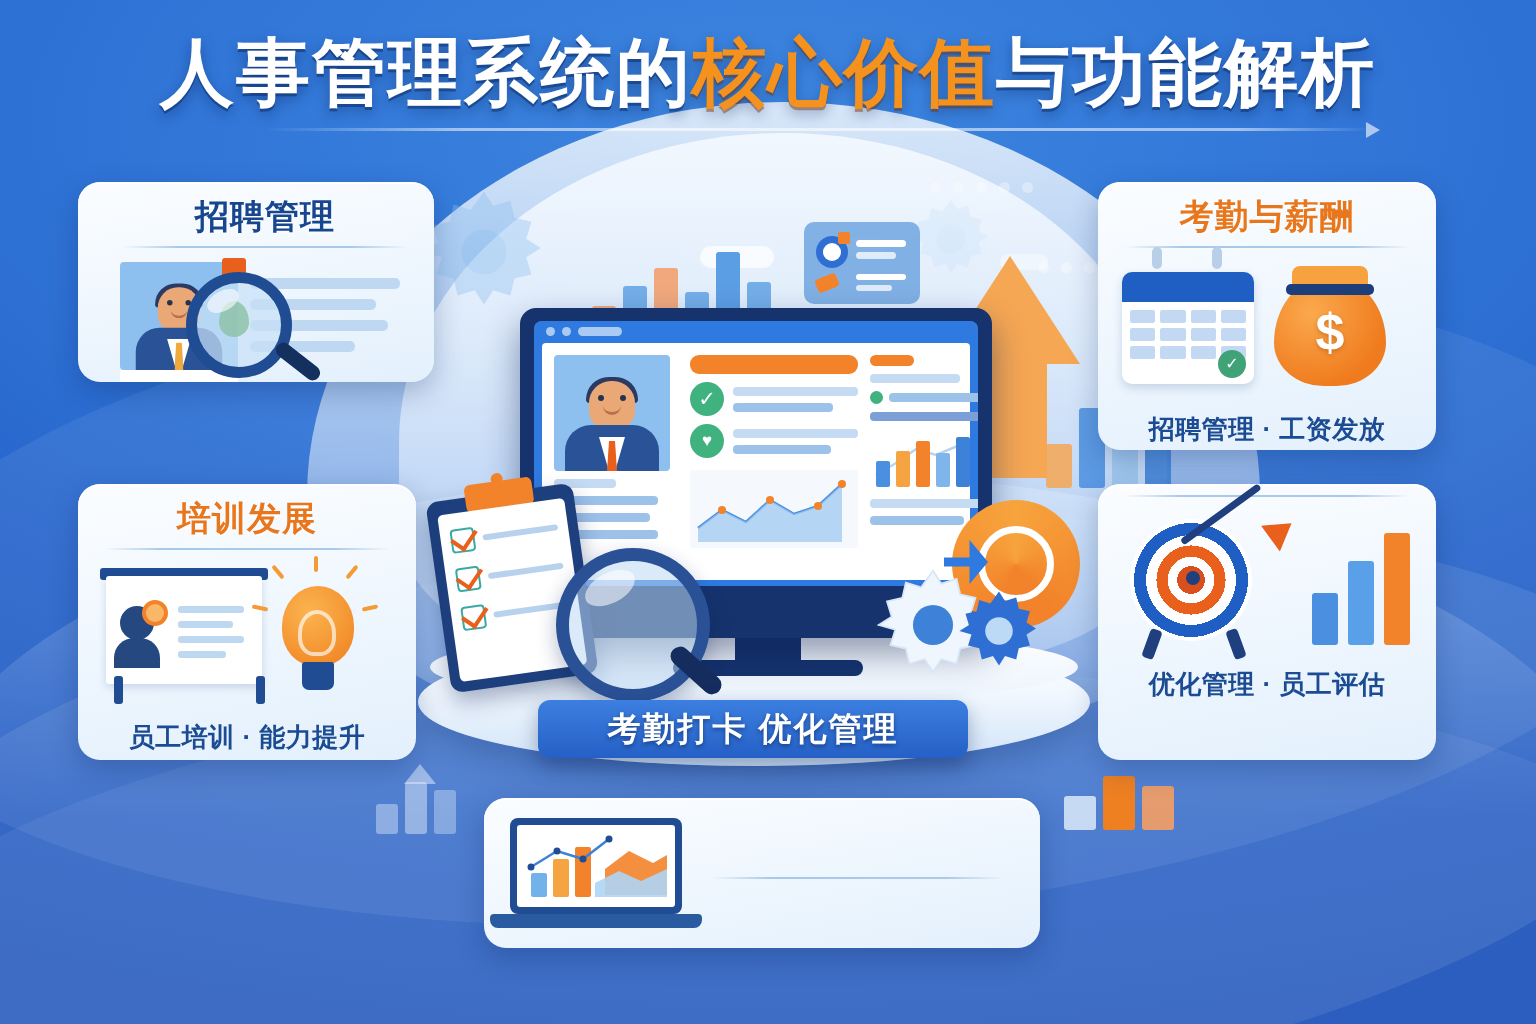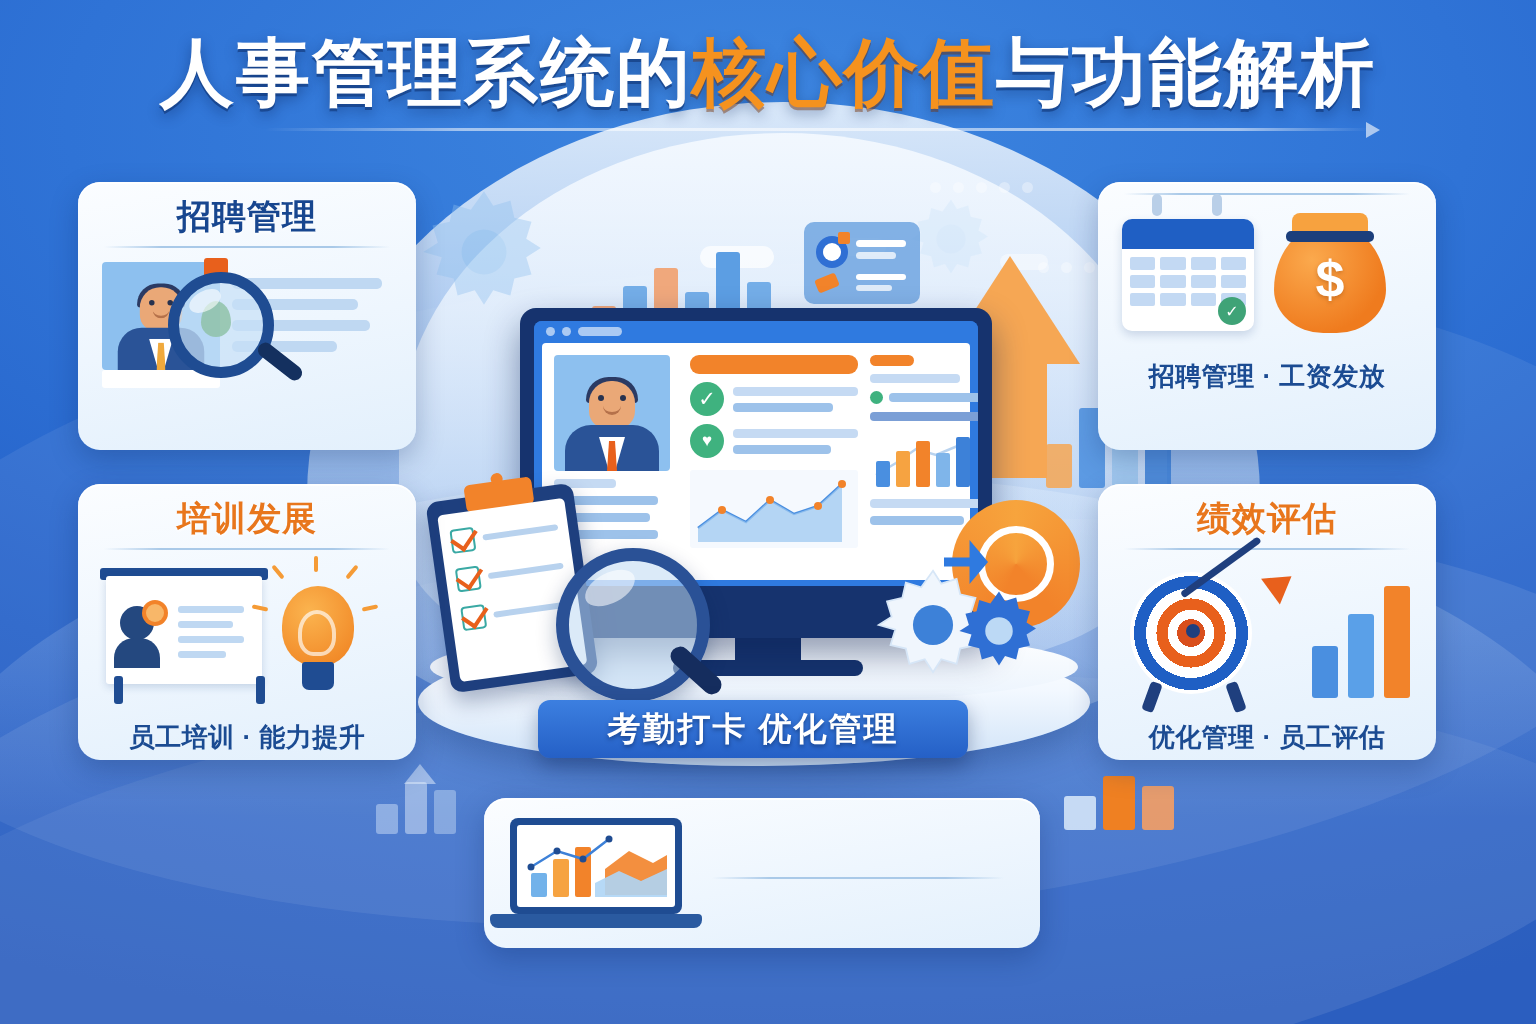--- a/index.html
+++ b/index.html
@@ -65,21 +65,21 @@
   }
   .card-title.blue{color:#17468f;}
   .card-title.orange{color:#e8761c;}
   .card-rule{height:2px;margin:11px 26px 0;background:linear-gradient(90deg,rgba(150,185,225,0),#a9c9e8 20%,#a9c9e8 80%,rgba(150,185,225,0));}
   .card-art{position:relative;height:150px;margin:8px 18px 0;}
   .card-sub{
     text-align:center;font-size:26px;font-weight:bold;color:#1b4b92;
     letter-spacing:.5px;white-space:nowrap;padding-top:6px;
   }
 
-  .card-tl{left:78px;top:182px;width:338px;height:268px;}
+  .card-tl{left:78px;top:182px;width:338px;height:200px;padding-left:18px;}
   .card-bl{left:78px;top:484px;width:338px;height:276px;}
   .card-tr{left:1098px;top:182px;width:338px;height:268px;}
   .card-br{left:1098px;top:484px;width:338px;height:276px;}
   .card-bottom{left:484px;top:798px;width:556px;height:150px;display:flex;align-items:center;}
 
   .card-bottom .bc-art{width:200px;height:118px;position:relative;flex:0 0 200px;margin-left:14px;}
   .card-bottom .bc-text{flex:1;padding-right:22px;}
   .card-bottom .card-title{padding-top:0;font-size:33px;}
   .card-bottom .card-rule{margin:9px 14px 0;}
   .card-bottom .card-sub{padding-top:9px;font-size:25px;}
@@ -423,20 +423,21 @@
       <div style="position:absolute;left:72px;top:16px;width:84px;height:84px;border-radius:50%;
                   border:11px solid #1f4c92;background:rgba(200,224,246,.72);">
         <div style="position:absolute;left:22px;top:18px;width:30px;height:36px;background:#8fc2a8;border-radius:50% 50% 50% 50%/60% 60% 40% 40%;opacity:.85;"></div>
         <div style="position:absolute;left:9px;top:8px;width:34px;height:20px;border-radius:50%;background:rgba(255,255,255,.6);transform:rotate(-28deg);"></div>
       </div>
       <div style="position:absolute;left:158px;top:98px;width:52px;height:15px;background:#14305f;border-radius:8px;transform:rotate(38deg);"></div>
     </div>
   </div>
 
   <div class="card card-tr">
+    <div class="card-title orange">考勤与薪酬</div>
     <div class="card-rule"></div>
     <div class="card-art">
       <div class="cal-ring" style="left:36px;"></div>
       <div class="cal-ring" style="left:96px;"></div>
       <div class="cal">
         <div class="cal-head"></div>
         <div class="cal-grid">
           <i></i>
             <i></i>
             <i></i>
@@ -485,21 +486,20 @@
       <div class="ray" style="left:180px;top:6px;transform:rotate(-40deg);"></div>
       <div class="ray" style="left:218px;top:-2px;"></div>
       <div class="ray" style="left:254px;top:6px;transform:rotate(40deg);"></div>
       <div class="ray" style="left:162px;top:42px;transform:rotate(-78deg);"></div>
       <div class="ray" style="left:272px;top:42px;transform:rotate(78deg);"></div>
     </div>
     <div class="card-sub">员工培训 · 能力提升</div>
   </div>
 
   <div class="card card-br">
-    <div class="card-title orange">绩效评估</div>
     <div class="card-rule"></div>
     <div class="card-art" style="height:156px;">
       <div class="target"></div>
       <div class="target-leg" style="left:30px;transform:rotate(20deg);"></div>
       <div class="target-leg" style="left:114px;transform:rotate(-20deg);"></div>
       <div style="position:absolute;left:0;top:0;width:100%;height:100%;">
         <div class="arrow-shaft"></div>
         <div class="arrow-head" style="left:152px;top:10px;"></div>
       </div>
       <div style="position:absolute;left:70px;top:66px;width:14px;height:14px;border-radius:50%;background:#1f3f7e;"></div>

